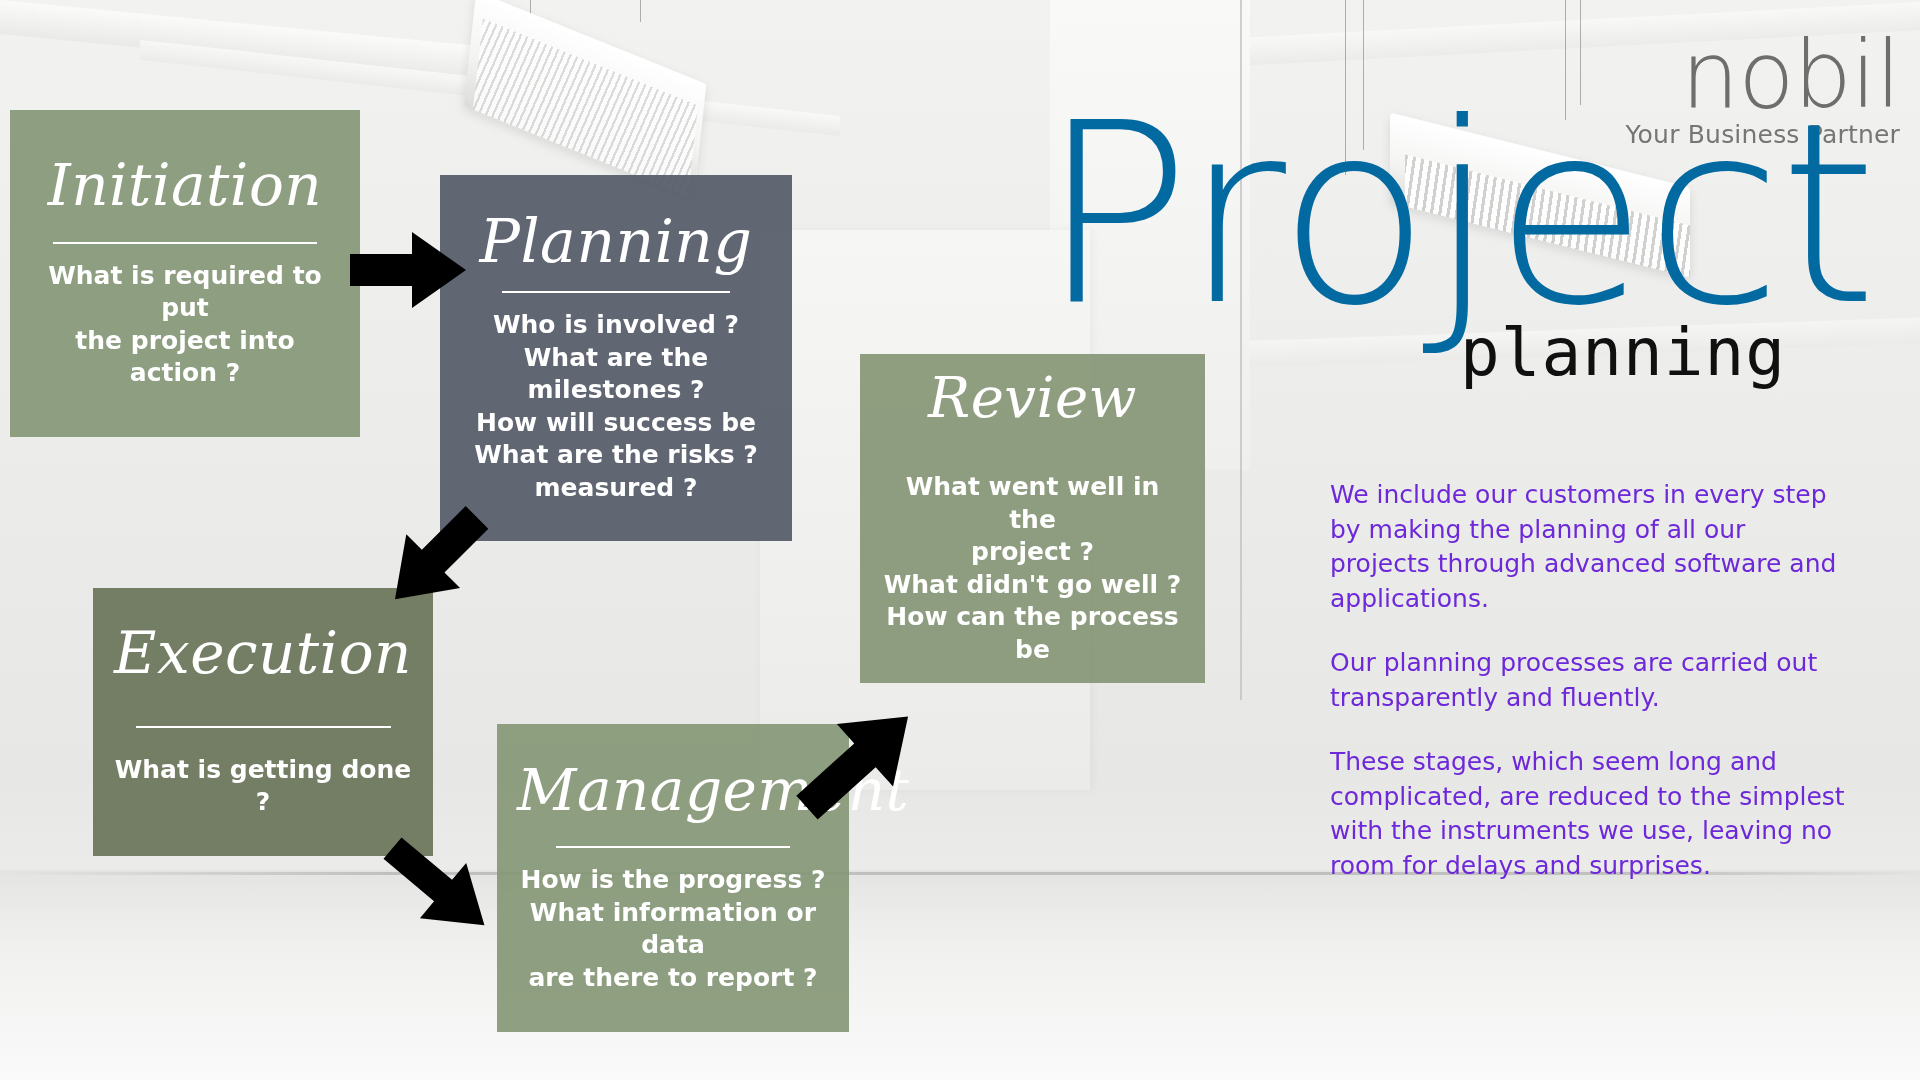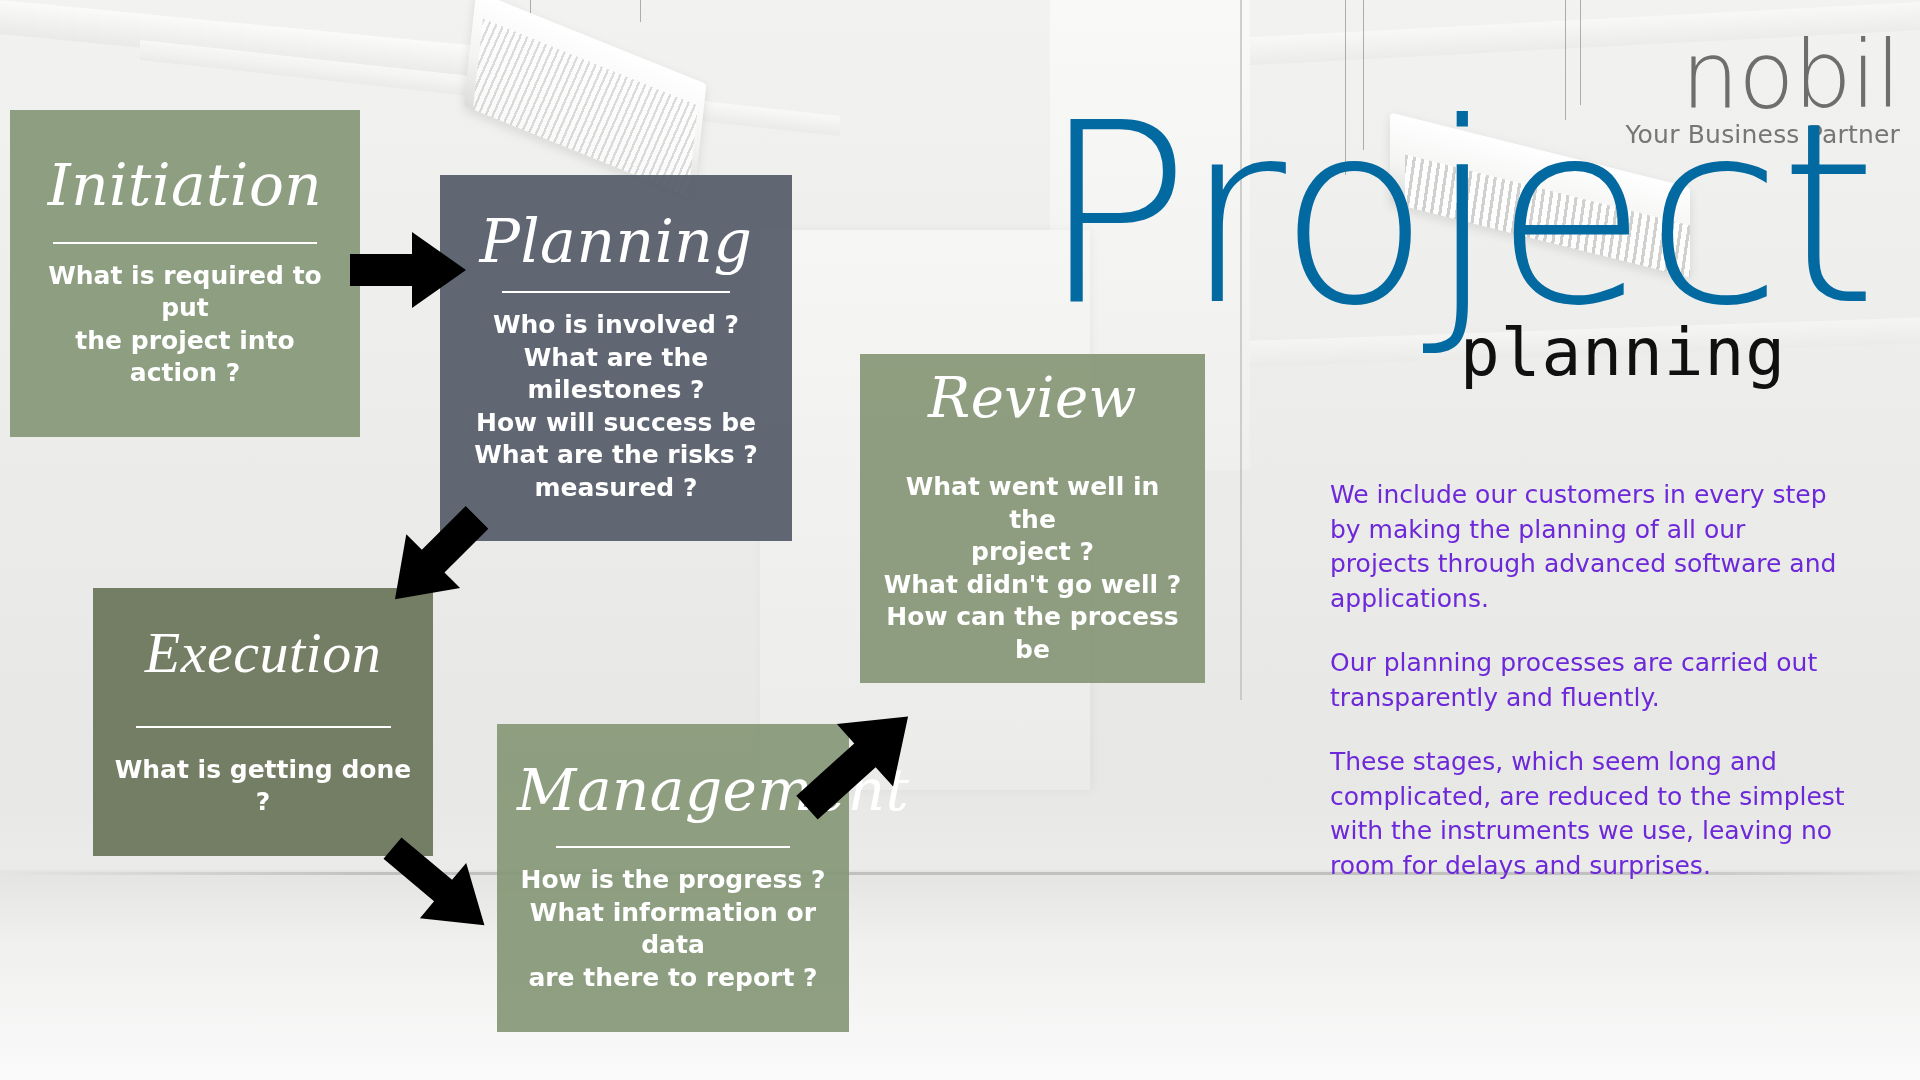--- a/index.html
+++ b/index.html
@@ -224,21 +224,21 @@
     left: 497px; top: 724px;  width: 352px; height: 308px;
     background: rgba(134,151,118,.92);
   }
   .card-review {
     left: 860px; top: 354px;  width: 345px; height: 329px;
     background: rgba(134,151,118,.93);
   }
 
   .card-initiation .card-title { font-size: 58px; }
   .card-planning   .card-title { font-size: 60px; }
-  .card-execution  .card-title { font-size: 58px; font-family: Liberation Serif, serif; }
+  .card-execution  .card-title { font-size: 58px; }
   .card-management .card-title { font-size: 58px; }
   .card-review     .card-title { font-size: 56px; }
 
   .card-planning .card-rule { width: 73%; }
   .card-management .card-rule { width: 75%; margin-top: 26px; }
   .card-review .card-rule { width: 80%; margin-top: 28px; }
   .card-initiation .card-rule { width: 85%; margin-top: 26px; }
   .card-execution  .card-rule { width: 85%; margin-top: 42px; margin-bottom: 26px; }
 
   

